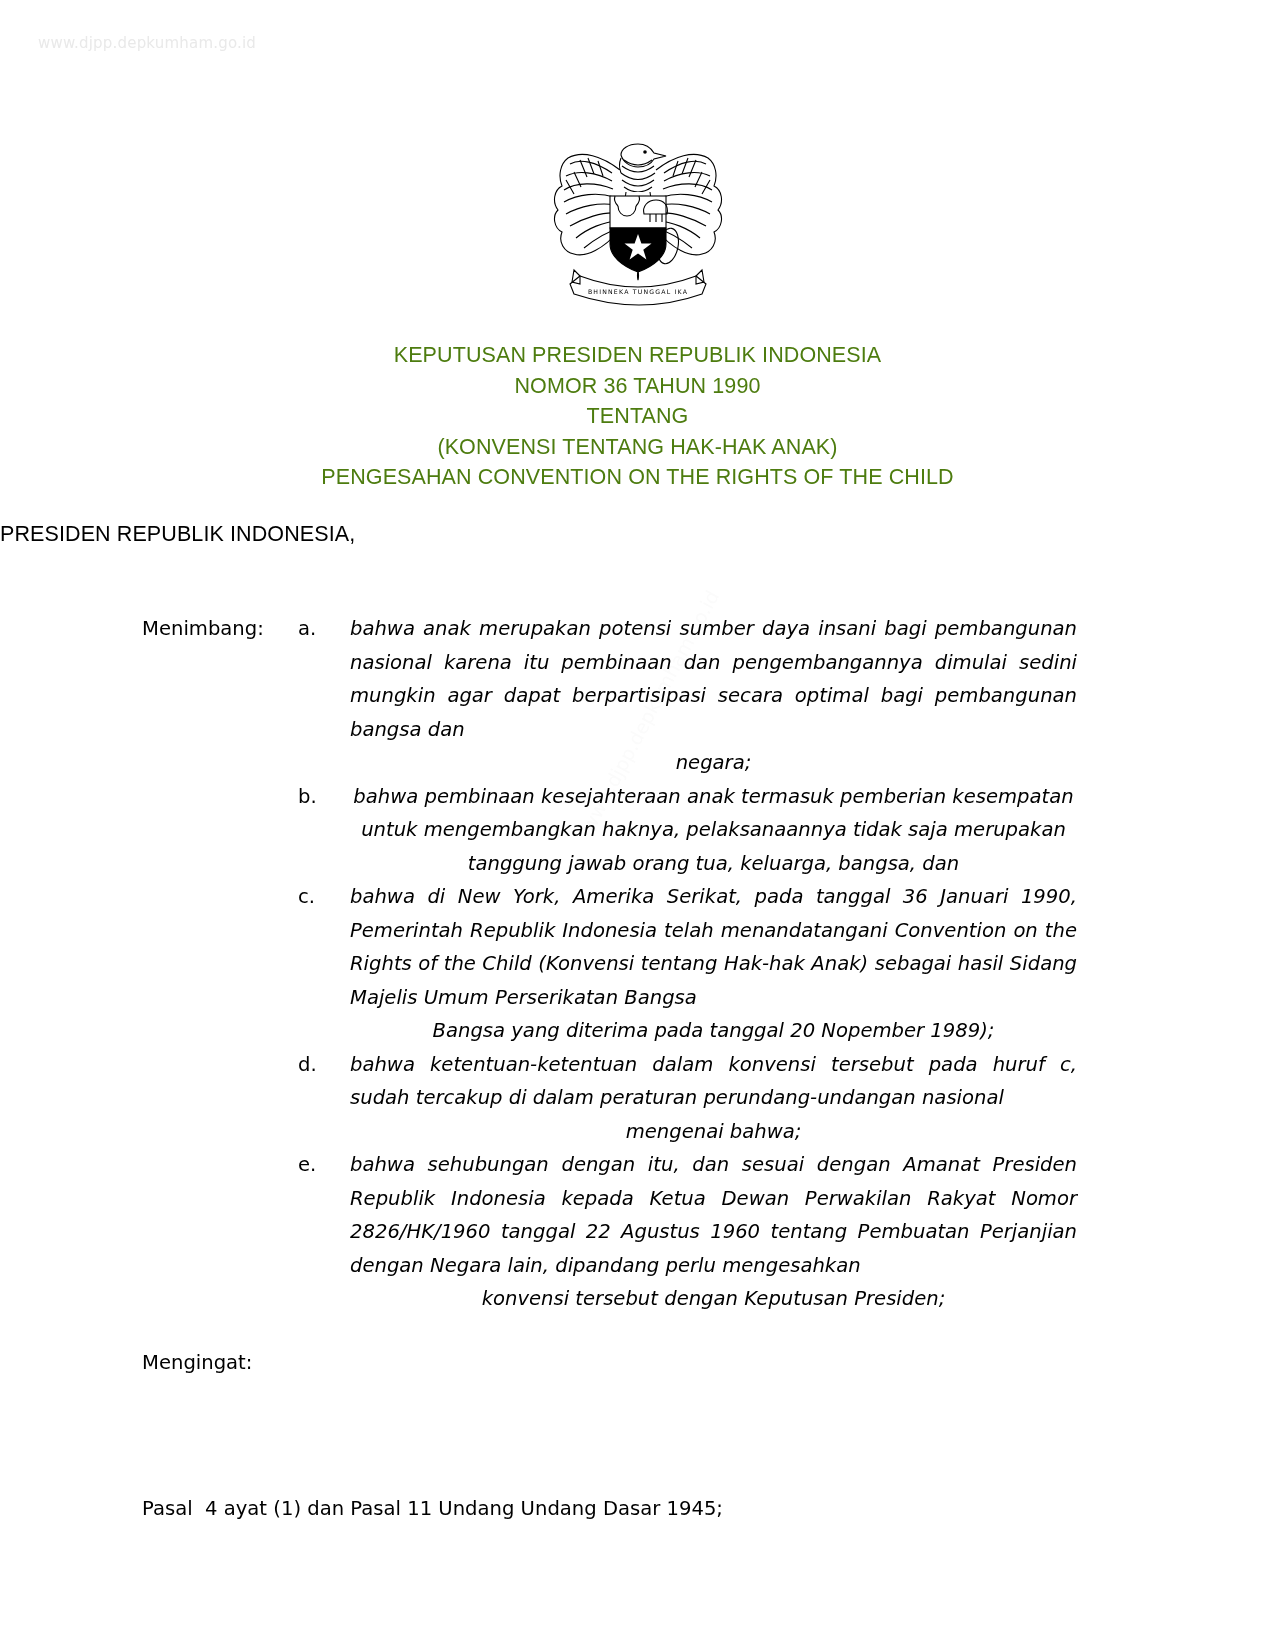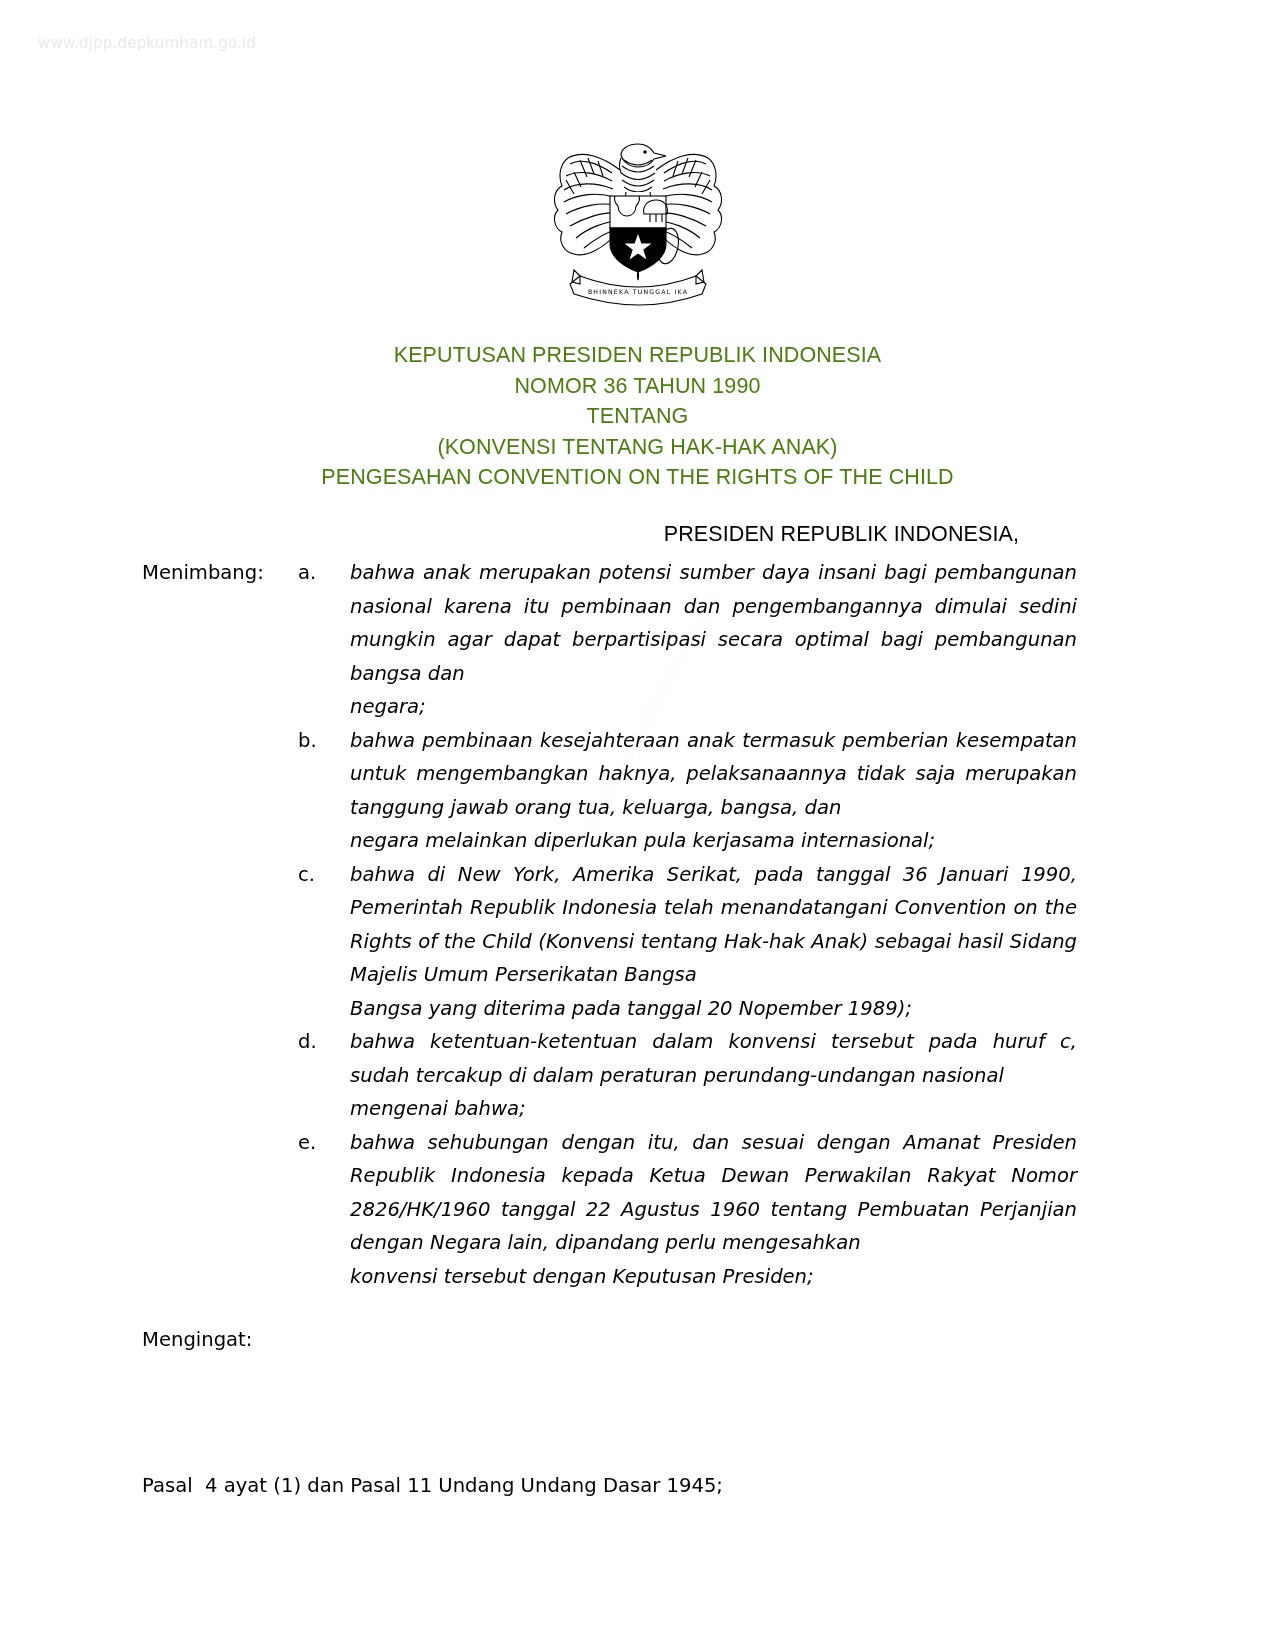--- a/index.html
+++ b/index.html
@@ -77,31 +77,31 @@
     letter-spacing: 0.1px;
     color: #4d7c0f;
   }
   .title-line { white-space: nowrap; }
 
   .presiden-line {
     position: absolute;
     left: 0;
     top: 522px;
     width: 1019px;
-    text-align: right;
+    text-align: left;
     font-family: "Liberation Sans", sans-serif;
     font-size: 21.5px;
     letter-spacing: 0.1px;
   }
 
   
   .body-block {
     position: absolute;
     left: 142px;
-    top: 556px;
+    top: 612px;
     width: 935px;
     font-family: "DejaVu Sans", sans-serif;
     font-size: 19.6px;
     line-height: 33.5px;
   }
 
   .clause-row {
     display: flex;
     align-items: flex-start;
   }
@@ -119,21 +119,21 @@
     flex: 1 1 auto;
     text-align: justify;
     text-justify: inter-word;
   }
   .text-col > p {
     margin: 0;
     text-align: justify;
     font-style: italic;
   }
   .text-col > p:last-child {
-    text-align: left;
+    text-align: center;
   }
 
   .mengingat-row {
     display: flex;
     align-items: flex-start;
     margin-top: 30px;
     flex-direction: column;
   }
   .mengingat-row .label-col {
     flex: 0 0 146px;
@@ -234,21 +234,20 @@
         <p>bahwa anak merupakan potensi sumber daya insani bagi pembangunan nasional karena itu pembinaan dan pengembangannya dimulai sedini mungkin agar dapat berpartisipasi secara optimal bagi pembangunan bangsa dan</p>
         <p>negara;</p>
       </div>
     </div>
 
     <div class="clause-row">
       <div class="label-col empty"></div>
       <div class="marker-col">b.</div>
       <div class="text-col">
         <p>bahwa pembinaan kesejahteraan anak termasuk pemberian kesempatan untuk mengembangkan haknya, pelaksanaannya tidak saja merupakan tanggung jawab orang tua, keluarga, bangsa, dan</p>
-        <p>negara melainkan diperlukan pula kerjasama internasional;</p>
       </div>
     </div>
 
     <div class="clause-row">
       <div class="label-col empty"></div>
       <div class="marker-col">c.</div>
       <div class="text-col">
         <p>bahwa di New York, Amerika Serikat, pada tanggal 36 Januari 1990, Pemerintah Republik Indonesia telah menandatangani Convention on the Rights of the Child (Konvensi tentang Hak-hak Anak) sebagai hasil Sidang Majelis Umum Perserikatan Bangsa</p>
         <p>Bangsa yang diterima pada tanggal 20 Nopember 1989);</p>
       </div>

